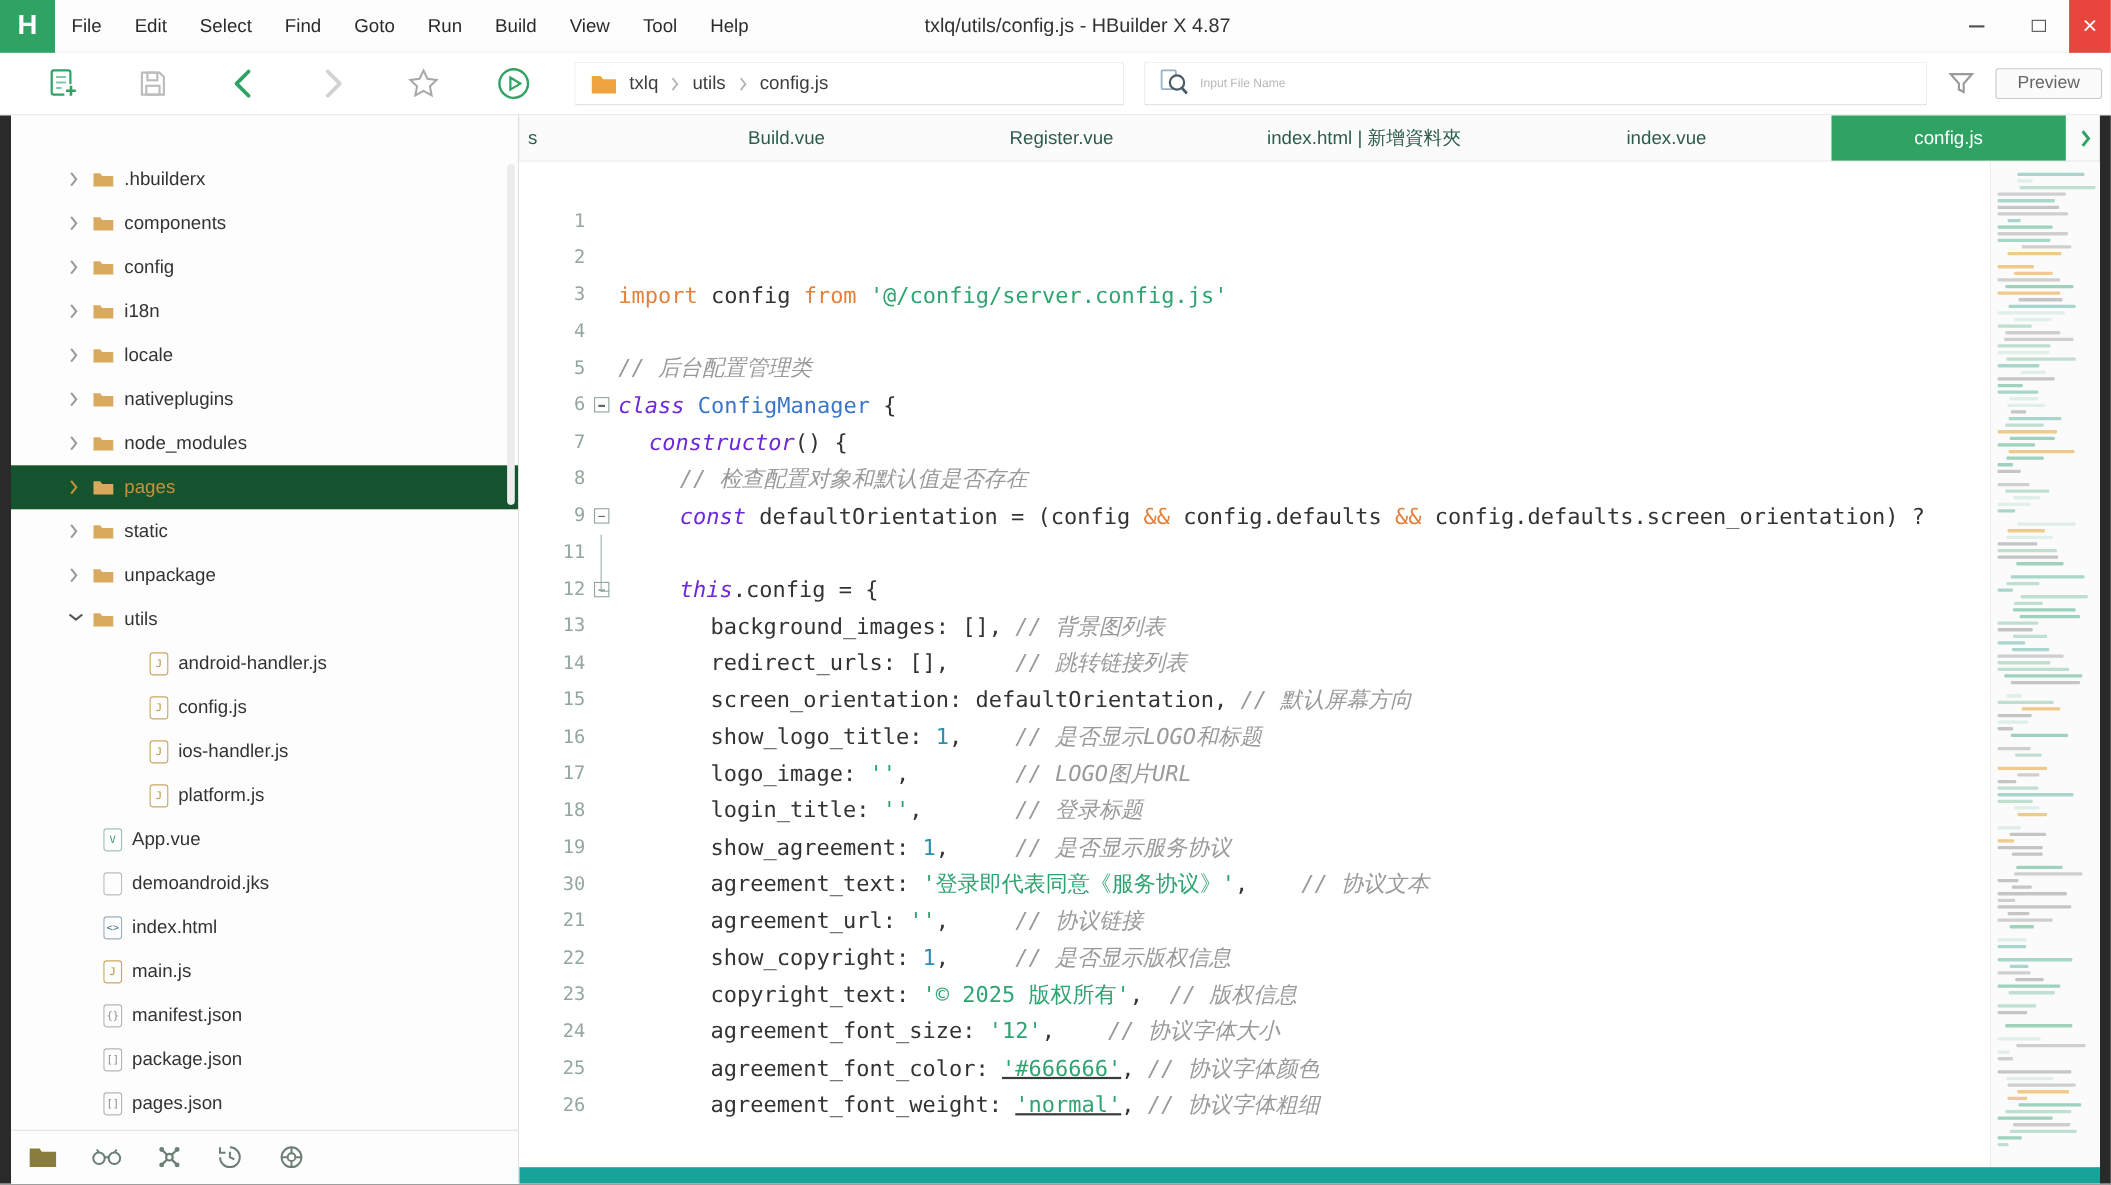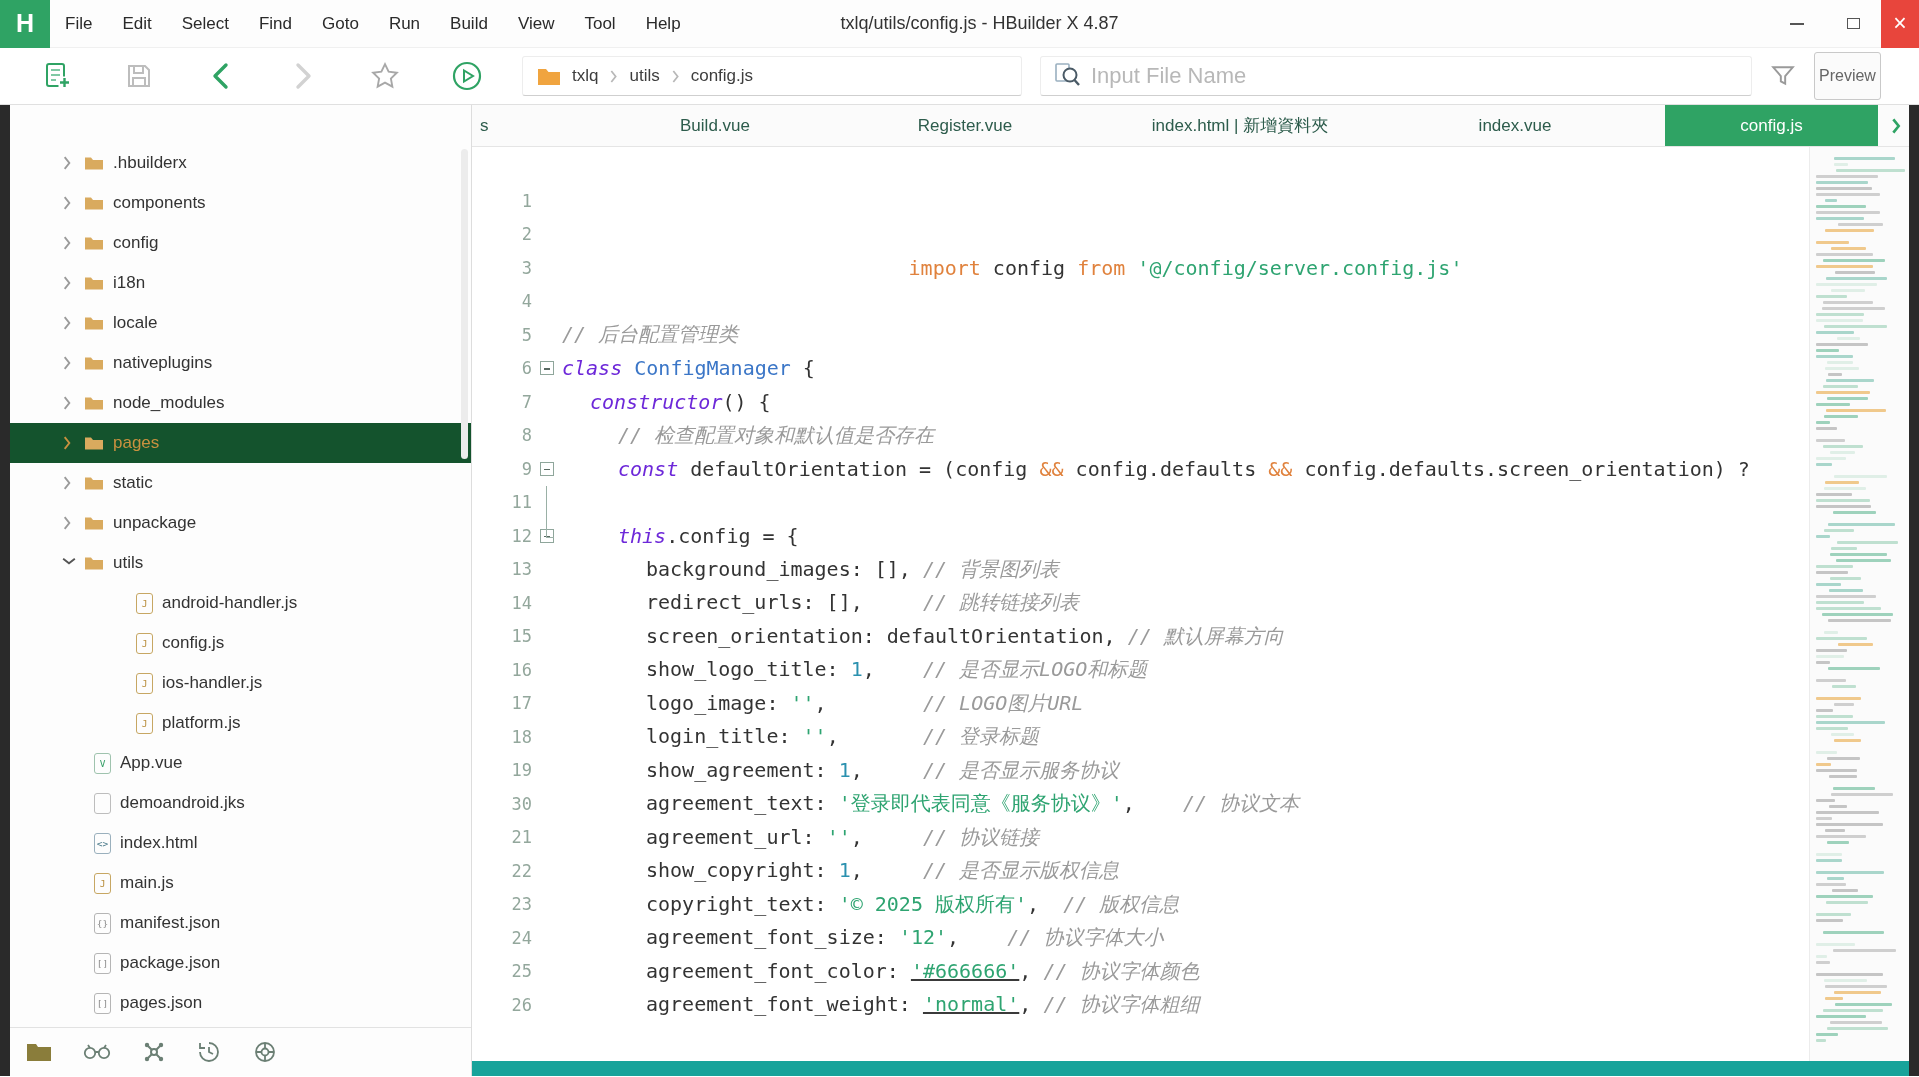--- a/index.html
+++ b/index.html
@@ -22,24 +22,24 @@
   
   .toolbar{height:57px;background:#fff;border-bottom:1px solid #e0e0e0;display:flex;align-items:center;padding-left:16px;}
   .tb-group{display:flex;flex:none;}
   .tb-icon{width:42px;height:42px;margin:0 20px;display:flex;align-items:center;justify-content:center;}
   .crumbbox{height:40px;width:500px;flex:none;margin-left:14px;display:flex;align-items:center;gap:8px;padding:0 14px;background:#fff;border:1px solid #ededed;border-bottom-color:#cfcfcf;border-radius:3px;}
   .crumbs{display:flex;align-items:center;gap:8px;}
   .crumb{font-size:17px;color:#3d3d3d;padding:0 3px;white-space:nowrap;}
   .crumb-sep{display:flex;}
   .proj-ico{display:flex;}
   .searchbox{height:40px;flex:0 0 712px;margin-left:18px;display:flex;align-items:center;gap:10px;padding:0 12px;background:#fff;border:1px solid #ededed;border-bottom-color:#cfcfcf;border-radius:3px;}
-  .searchbox input{flex:1;border:0;outline:0;background:transparent;font-size:22px;color:#000000;font-family:inherit;}
+  .searchbox input{flex:1;border:0;outline:0;background:transparent;font-size:11px;color:#000000;font-family:inherit;}
   .searchbox input::placeholder{color:#b8b8b8;}
   .funnel{margin-left:14px;width:34px;height:34px;display:flex;align-items:center;justify-content:center;flex:none;}
-  .preview-btn{margin-left:14px;height:48px;padding:0 4px;font-size:16px;color:#666;background:#fbfbfb;border:1px solid #c9c9c9;border-radius:3px;flex:none;font-family:inherit;}
+  .preview-btn{margin-left:14px;height:28px;padding:0 19px;font-size:16px;color:#666;background:#fbfbfb;border:1px solid #c9c9c9;border-radius:3px;flex:none;font-family:inherit;}
 
   
   .main{display:flex;height:971px;}
   .left-strip{width:10px;background:#2a2a2a;flex:none;}
   .right-strip{width:10px;background:#2a2a2a;flex:none;}
 
   
   .sidebar{width:462px;flex:none;background:#fdfdfd;border-right:1px solid #ddd;position:relative;overflow:hidden;}
   .tree{padding-top:38px;}
   .trow{height:40px;display:flex;align-items:center;padding-left:52px;font-size:17px;color:#333;white-space:nowrap;}
@@ -459,21 +459,21 @@
           <svg width="12" height="16" viewBox="0 0 8 12">
               <path d="M2 1l4 5-4 5" fill="none" stroke="#2fa364" stroke-width="2"></path>
             </svg>
         </div>
       </div>
       <div class="editor-wrap">
         <div class="editor">
           <div id="code-lines">
               <div class="crow"><span class="gut">1</span><span class="foldslot"></span><span class="codetxt" style="padding-left: 0px;"></span></div>
               <div class="crow"><span class="gut">2</span><span class="foldslot"></span><span class="codetxt" style="padding-left: 0px;"></span></div>
-              <div class="crow"><span class="gut">3</span><span class="foldslot"></span><span class="codetxt" style="padding-left: 0px; text-align: center;"><span class="c-kw">import</span><span class="c-d"> config </span><span class="c-kw">from</span><span class="c-d"> </span><span class="c-str">'@/config/server.config.js'</span></span></div>
+              <div class="crow"><span class="gut">3</span><span class="foldslot"></span><span class="codetxt" style="padding-left: 0px;"><span class="c-kw">import</span><span class="c-d"> config </span><span class="c-kw">from</span><span class="c-d"> </span><span class="c-str">'@/config/server.config.js'</span></span></div>
               <div class="crow"><span class="gut">4</span><span class="foldslot"></span><span class="codetxt" style="padding-left: 0px;"></span></div>
               <div class="crow"><span class="gut">5</span><span class="foldslot"></span><span class="codetxt" style="padding-left: 0px;"><span class="c-com">// 后台配置管理类</span></span></div>
               <div class="crow"><span class="gut">6</span><span class="foldslot"><span class="foldbox"></span></span><span class="codetxt" style="padding-left: 0px;"><span class="c-kwb">class</span><span class="c-d"> </span><span class="c-type">ConfigManager</span><span class="c-d"> {</span></span></div>
               <div class="crow"><span class="gut">7</span><span class="foldslot"></span><span class="codetxt" style="padding-left: 28px;"><span class="c-kwb">constructor</span><span class="c-d">() {</span></span></div>
               <div class="crow"><span class="gut">8</span><span class="foldslot"></span><span class="codetxt" style="padding-left: 56px;"><span class="c-com">// 检查配置对象和默认值是否存在</span></span></div>
               <div class="crow"><span class="gut">9</span><span class="foldslot"><span class="foldbox"></span></span><span class="codetxt" style="padding-left: 56px;"><span class="c-kwb">const</span><span class="c-d"> defaultOrientation = (config </span><span class="c-kw">&amp;&amp;</span><span class="c-d"> config.defaults </span><span class="c-kw">&amp;&amp;</span><span class="c-d"> config.defaults.screen_orientation) ?</span></span></div>
               <div class="crow"><span class="gut">11</span><span class="foldslot"></span><span class="codetxt" style="padding-left: 0px;"></span></div>
               <div class="crow"><span class="gut">12</span><span class="foldslot"><span class="foldbox"></span></span><span class="codetxt" style="padding-left: 56px;"><span class="c-kwb">this</span><span class="c-d">.config = {</span></span></div>
               <div class="crow"><span class="gut">13</span><span class="foldslot"></span><span class="codetxt" style="padding-left: 84px;"><span class="c-d">background_images: [], </span><span class="c-com">// 背景图列表</span></span></div>
               <div class="crow"><span class="gut">14</span><span class="foldslot"></span><span class="codetxt" style="padding-left: 84px;"><span class="c-d">redirect_urls: [],     </span><span class="c-com">// 跳转链接列表</span></span></div>

